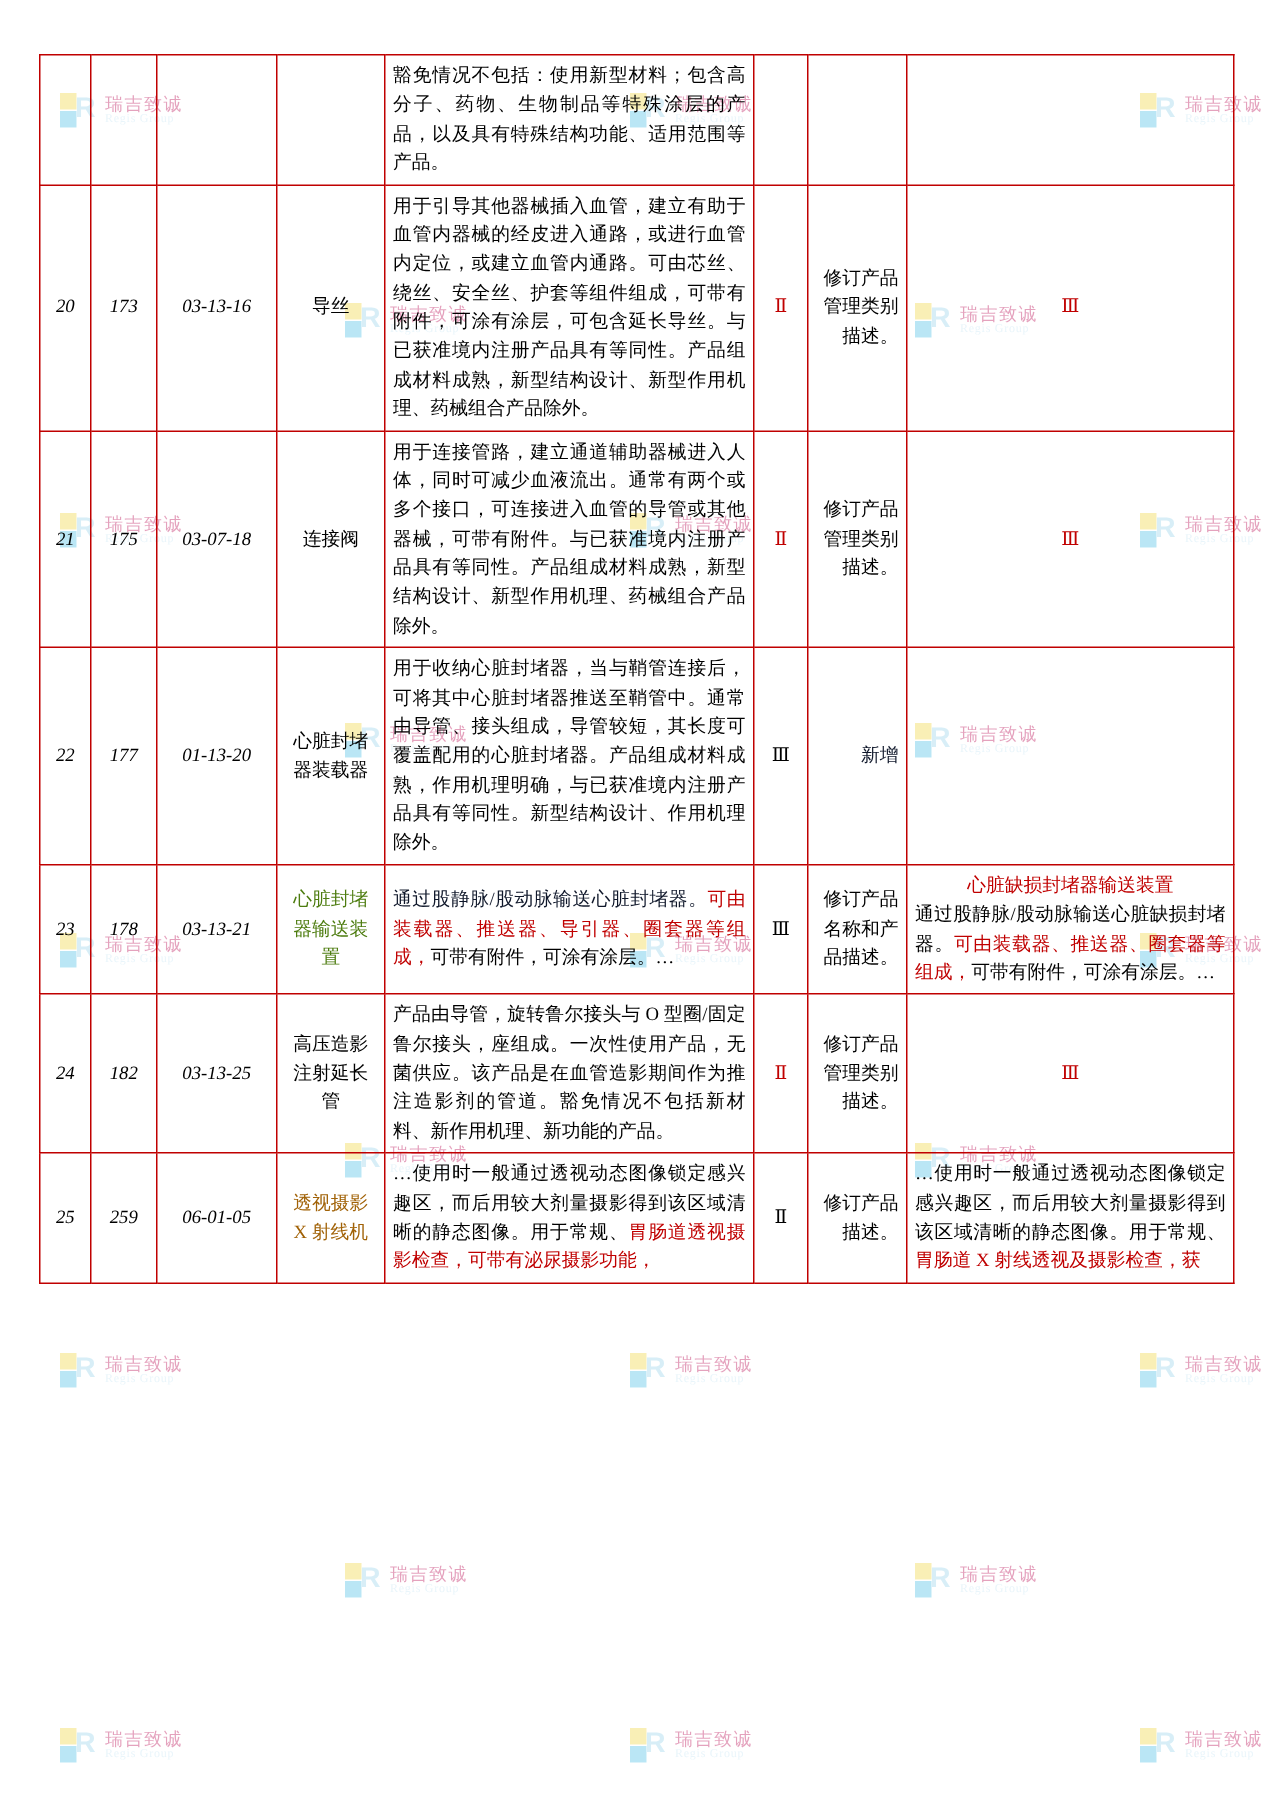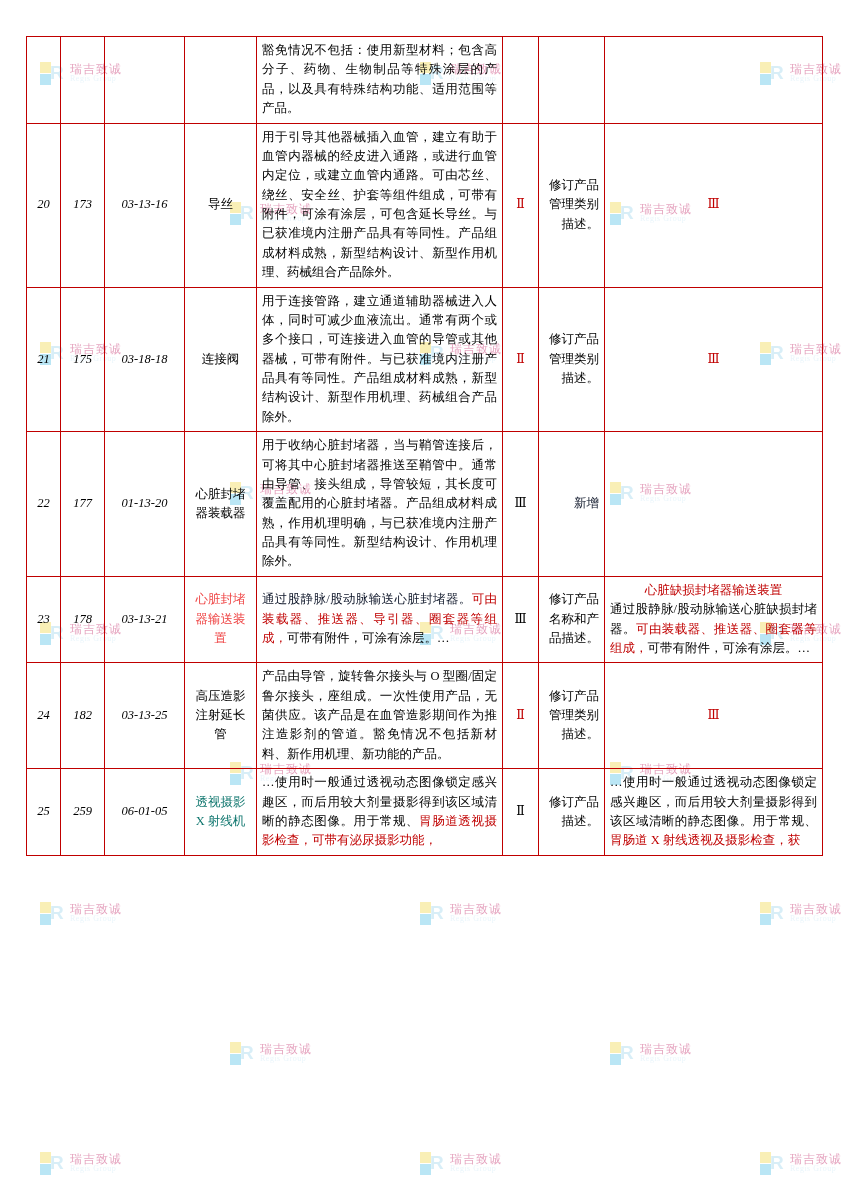--- a/index.html
+++ b/index.html
@@ -417,62 +417,62 @@
           <td class="c-code">03-13-16</td>
           <td class="c-name">导丝</td>
           <td class="c-desc">用于引导其他器械插入血管，建立有助于血管内器械的经皮进入通路，或进行血管内定位，或建立血管内通路。可由芯丝、绕丝、安全丝、护套等组件组成，可带有附件，可涂有涂层，可包含延长导丝。与已获准境内注册产品具有等同性。产品组成材料成熟，新型结构设计、新型作用机理、药械组合产品除外。</td>
           <td class="c-class" style="color: rgb(192, 0, 0);">Ⅱ</td>
           <td class="c-reason">修订产品管理类别描述。</td>
           <td class="c-new" style="text-align: center; color: rgb(192, 0, 0);">Ⅲ</td>
         </tr>
         <tr>
           <td class="c-num">21</td>
           <td class="c-no">175</td>
-          <td class="c-code">03-18-18</td>
+          <td class="c-code">03-07-18</td>
           <td class="c-name">连接阀</td>
           <td class="c-desc">用于连接管路，建立通道辅助器械进入人体，同时可减少血液流出。通常有两个或多个接口，可连接进入血管的导管或其他器械，可带有附件。与已获准境内注册产品具有等同性。产品组成材料成熟，新型结构设计、新型作用机理、药械组合产品除外。</td>
           <td class="c-class" style="color: rgb(192, 0, 0);">Ⅱ</td>
           <td class="c-reason">修订产品管理类别描述。</td>
           <td class="c-new" style="text-align: center; color: rgb(192, 0, 0);">Ⅲ</td>
         </tr>
         <tr>
           <td class="c-num">22</td>
           <td class="c-no">177</td>
           <td class="c-code">01-13-20</td>
           <td class="c-name">心脏封堵器装载器</td>
           <td class="c-desc">用于收纳心脏封堵器，当与鞘管连接后，可将其中心脏封堵器推送至鞘管中。通常由导管、接头组成，导管较短，其长度可覆盖配用的心脏封堵器。产品组成材料成熟，作用机理明确，与已获准境内注册产品具有等同性。新型结构设计、作用机理除外。</td>
           <td class="c-class" style="color: rgb(0, 0, 0);">Ⅲ</td>
           <td class="c-reason" style="color: #0f172a;">新增</td>
           <td class="c-new" style="text-align: left;"></td>
         </tr>
         <tr>
           <td class="c-num">23</td>
           <td class="c-no">178</td>
           <td class="c-code">03-13-21</td>
-          <td class="c-name" style="color: #ef4444; margin-left: 44px;">心脏封堵器输送装置</td>
+          <td class="c-name" style="color: #4d7c0f; margin-left: 44px;">心脏封堵器输送装置</td>
           <td class="c-desc"><span style="color:#0f172a;">通过股静脉/股动脉输送心脏封堵器。</span><span style="color:#c00000;">可由装载器、推送器、导引器、圈套器等组成，</span><span style="color:#000000;">可带有附件，可涂有涂层。…</span></td>
           <td class="c-class" style="color: rgb(0, 0, 0);">Ⅲ</td>
           <td class="c-reason">修订产品名称和产品描述。</td>
           <td class="c-new" style="text-align: justify;"><span style="color:#c00000;display:block;text-align:center;">心脏缺损封堵器输送装置</span><span style="color:#000000;">通过股静脉/股动脉输送心脏缺损封堵器。</span><span style="color:#c00000;">可由装载器、推送器、圈套器等组成，</span><span style="color:#000000;">可带有附件，可涂有涂层。…</span></td>
         </tr>
         <tr>
           <td class="c-num">24</td>
           <td class="c-no">182</td>
           <td class="c-code">03-13-25</td>
           <td class="c-name">高压造影注射延长管</td>
           <td class="c-desc">产品由导管，旋转鲁尔接头与 O 型圈/固定鲁尔接头，座组成。一次性使用产品，无菌供应。该产品是在血管造影期间作为推注造影剂的管道。豁免情况不包括新材料、新作用机理、新功能的产品。</td>
           <td class="c-class" style="color: rgb(192, 0, 0);">Ⅱ</td>
           <td class="c-reason">修订产品管理类别描述。</td>
           <td class="c-new" style="text-align: center; color: rgb(192, 0, 0);">Ⅲ</td>
         </tr>
         <tr>
           <td class="c-num">25</td>
           <td class="c-no">259</td>
           <td class="c-code">06-01-05</td>
-          <td class="c-name" style="color: #0f766e;">透视摄影 X 射线机</td>
+          <td class="c-name" style="color: #a16207;">透视摄影 X 射线机</td>
           <td class="c-desc"><span style="color:#000000;">…使用时一般通过透视动态图像锁定感兴趣区，而后用较大剂量摄影得到该区域清晰的静态图像。用于常规、</span><span style="color:#c00000;">胃肠道透视摄影检查，可带有泌尿摄影功能，</span></td>
           <td class="c-class" style="color: rgb(0, 0, 0);">Ⅱ</td>
           <td class="c-reason">修订产品描述。</td>
           <td class="c-new" style="text-align: justify;"><span style="color:#000000;">…使用时一般通过透视动态图像锁定感兴趣区，而后用较大剂量摄影得到该区域清晰的静态图像。用于常规、</span><span style="color:#c00000;">胃肠道 X 射线透视及摄影检查，获</span></td>
         </tr>
       </tbody>
   </table>
 </div>
 
 </body></html>

